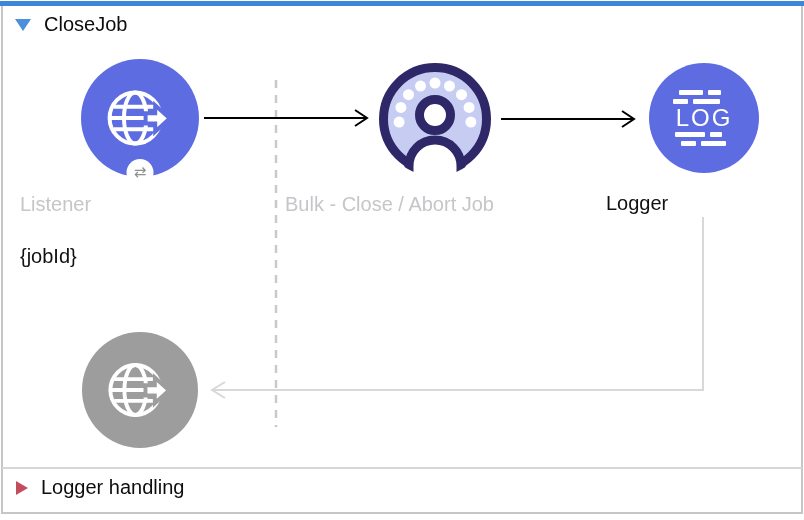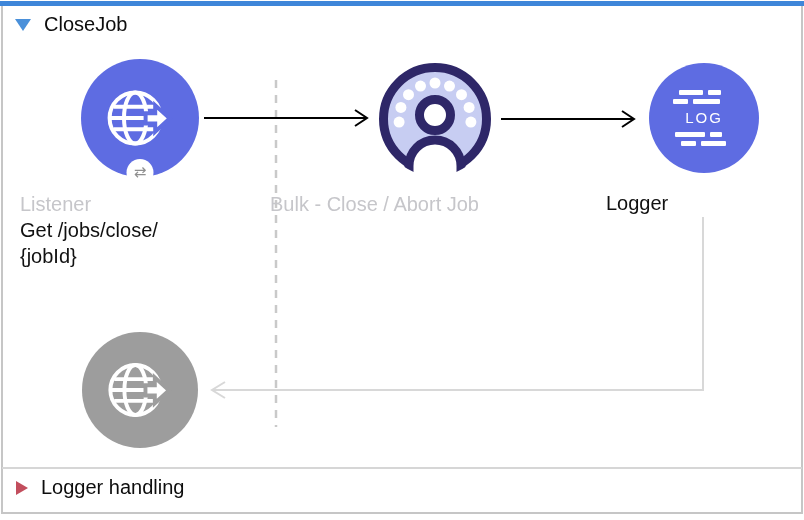--- a/index.html
+++ b/index.html
@@ -40,31 +40,31 @@
 
   .badge {
     position:absolute; left:50%; top:100px; transform:translateX(-50%);
     width:27px; height:27px; border-radius:50%; background:#fff;
     display:flex; align-items:center; justify-content:center;
   }
   .badge span { font-family:"DejaVu Sans", sans-serif; font-size:15px; color:#8f8f8f; line-height:1; }
 
   .labels { position:absolute; text-align:left; font-size:20px; line-height:26px; }
   .listener-labels { left:18px; top:183px; width:240px; }
-  .bulk-labels     { left:268px; top:183px; width:320px; }
+  .bulk-labels     { left:283px; top:183px; width:320px; }
   .logger-labels   { left:604px; top:182px; width:200px; }
   .op-label  { color:#c6c6ca; }
   .doc-label { color:#111; }
 
   
   .logger-icon { width:66px; display:flex; flex-direction:column; gap:4px; }
   .log-row { display:flex; gap:5px; }
   .log-bar { height:5px; background:#fff; border-radius:1px; }
   .log-text {
-    color:#fff; font-size:15px; line-height:20px; letter-spacing:2px;
+    color:#fff; font-size:24px; line-height:20px; letter-spacing:2px;
     text-align:center; font-weight:400;
   }
 
   
   .divider { position:absolute; left:2px; right:2px; top:467px; height:2px; background:#d6d6d6; }
   .error-row { position:absolute; left:16px; top:476px; display:flex; align-items:center; gap:13px; }
   .tri-right {
     width:0; height:0;
     border-top:7.5px solid transparent; border-bottom:7.5px solid transparent;
     border-left:12px solid #c24e5d;
@@ -106,21 +106,21 @@
         </g>
         <path d="M57,44 h12 v-10 l18,16.5 l-18,16.5 v-10 h-12 z" fill="#fff" stroke="currentColor" stroke-width="5"></path>
       </svg>
       <div class="badge">
         <span>⇄</span>
       </div>
     </div>
     <div class="labels listener-labels">
       <div class="op-label">Listener</div>
       <div class="doc-label">
-        <span>Get /jobs/close/</span><br>
+        <br>
         <span>{jobId}</span>
       </div>
     </div>
 
     <div class="circle bulk-node">
       <svg viewBox="-60 -60 120 120" width="120" height="120">
         <defs>
             <clipPath id="bulkclip">
               <circle cx="0" cy="0" r="57"></circle>
             </clipPath>

